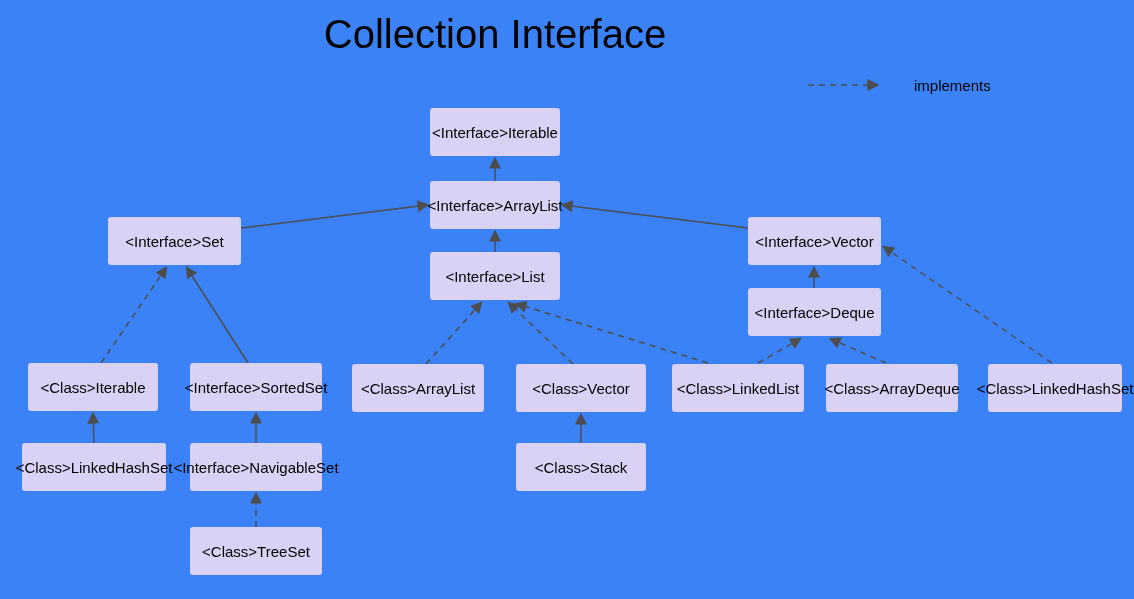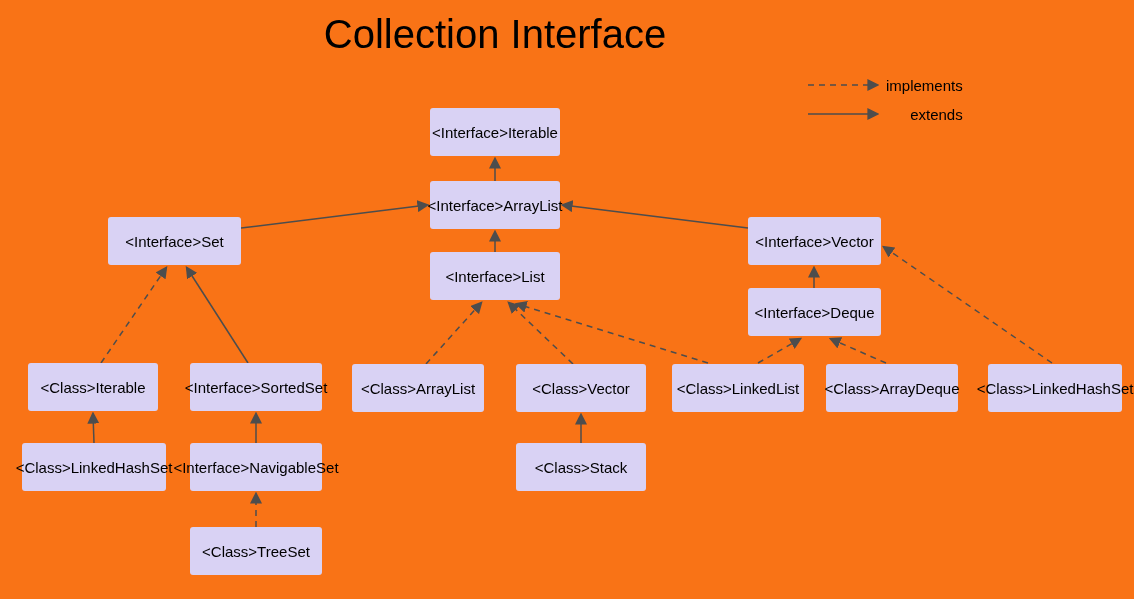--- a/index.html
+++ b/index.html
@@ -4,21 +4,21 @@
 <style>
   html, body { margin: 0; padding: 0; }
   body {
     font-family: "Liberation Sans", sans-serif;
     background: #ffffff;
   }
   #canvas {
     position: relative;
     width: 1134px;
     height: 599px;
-    background: #f97316;
+    background: #3b82f6;
     overflow: hidden;
   }
   #diagram-title {
     position: absolute;
     left: 0;
     top: 12px;
     width: 990px;
     margin: 0;
     text-align: center;
     font-size: 40px;
@@ -29,23 +29,22 @@
     position: absolute;
     left: 806px;
     top: 74px;
     display: flex;
     flex-direction: column;
     gap: 7px;
   }
   .legend-row {
     display: flex;
     align-items: center;
-    gap: 0;
+    gap: 28px;
     height: 22px;
-    justify-content: space-between;
   }
   .legend-label {
     font-size: 15px;
     color: #000000;
   }
   #edge-layer {
     position: absolute;
     left: 0;
     top: 0;
   }
@@ -69,26 +68,20 @@
 <div id="canvas">
 
   <h1 id="diagram-title">Collection Interface</h1>
 
   <div id="legend">
     <div class="legend-row">
       <svg width="80" height="12">
         <line x1="2" y1="6" x2="71" y2="6" stroke="#4d4d4d" stroke-width="1.5" stroke-dasharray="6 5" marker-end="url(#arrowhead)"></line>
       </svg>
       <span class="legend-label">implements</span>
-    </div>
-    <div class="legend-row">
-      <svg width="80" height="12">
-        <line x1="2" y1="6" x2="71" y2="6" stroke="#4d4d4d" stroke-width="1.5" marker-end="url(#arrowhead)"></line>
-      </svg>
-      <span class="legend-label">extends</span>
     </div>
   </div>
 
   <svg id="edge-layer" width="1134" height="599">
     <defs>
       <marker id="arrowhead" viewBox="0 0 10 10" refX="8" refY="5" markerWidth="8" markerHeight="8" orient="auto-start-reverse">
         <path d="M0,0 L10,5 L0,10 z" fill="#4d4d4d"></path>
       </marker>
     </defs>
   <line x1="495" y1="181" x2="495" y2="159" stroke="#4d4d4d" stroke-width="1.5" marker-end="url(#arrowhead)"></line>

